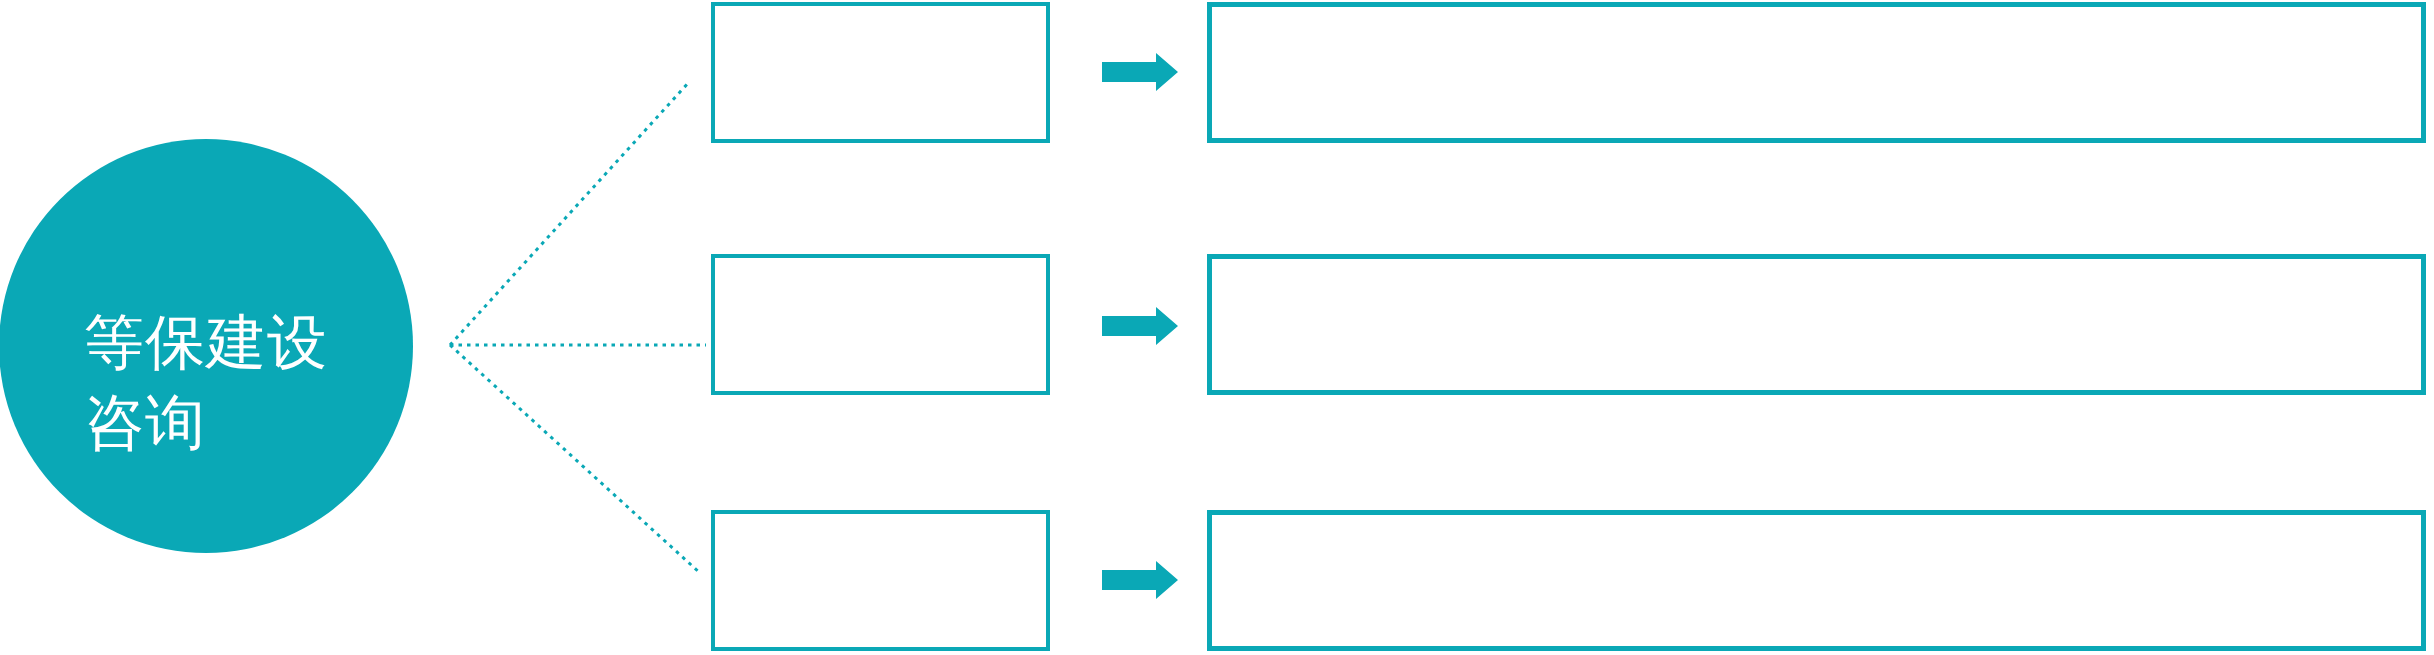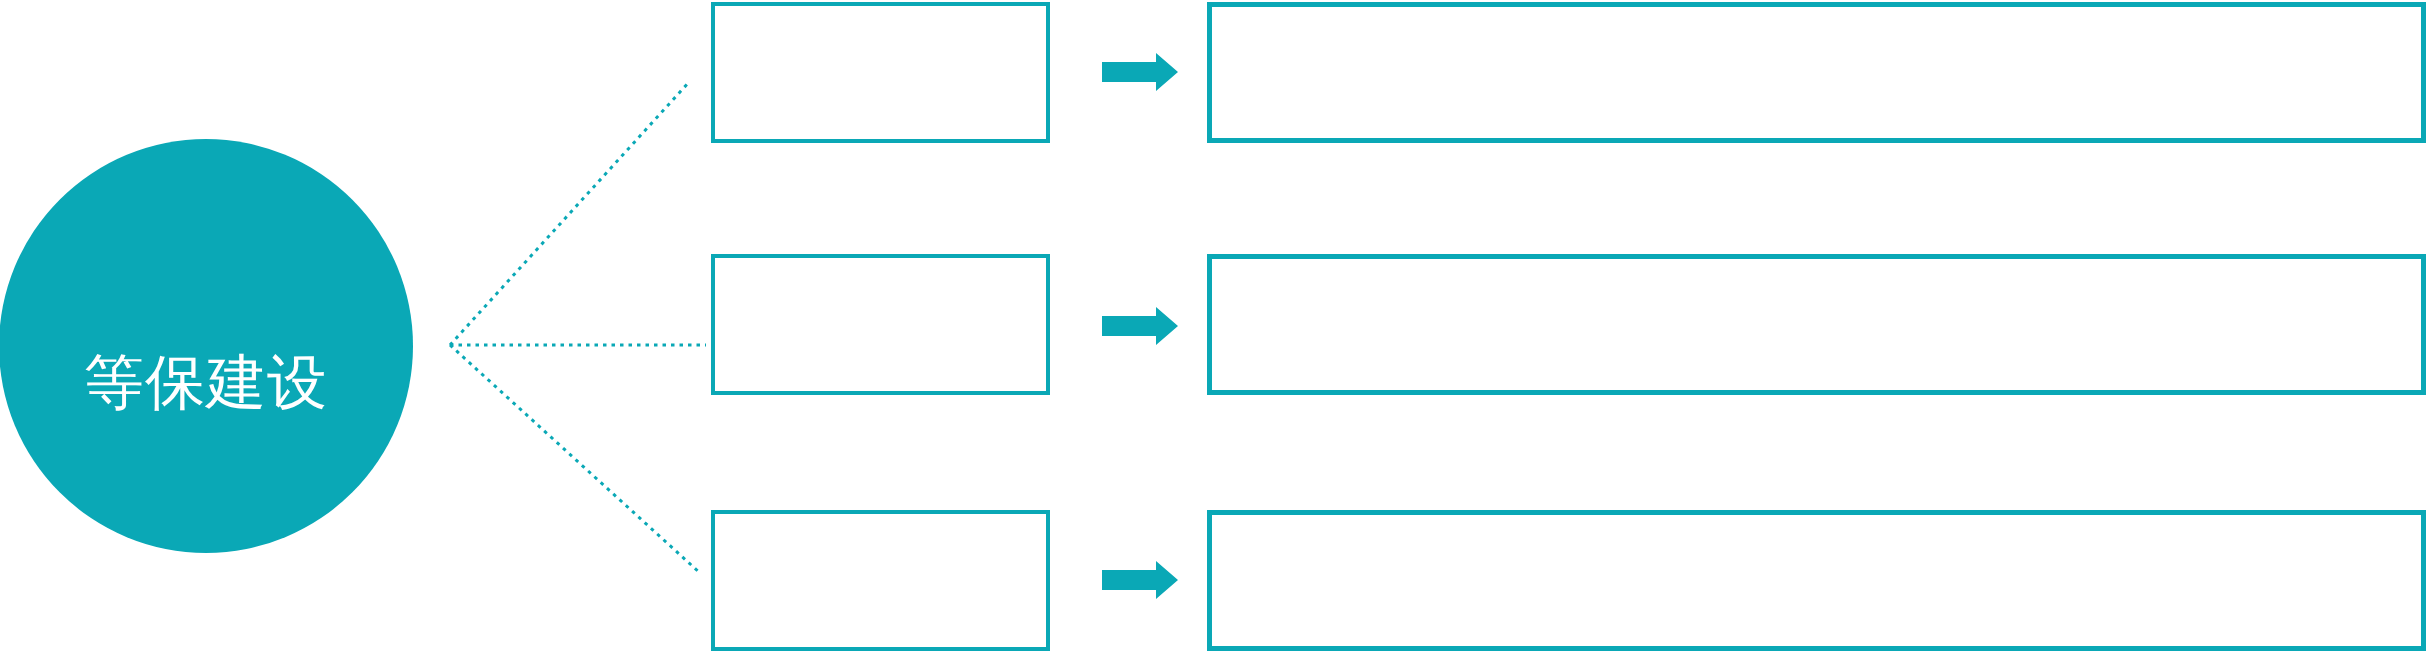--- a/index.html
+++ b/index.html
@@ -72,20 +72,21 @@
     <line class="dotted" x1="450" y1="345" x2="700" y2="573"></line>
 
     <polygon class="block-arrow" points="1102,62 1156,62 1156,53 1178,72 1156,91 1156,82 1102,82"></polygon>
     <polygon class="block-arrow" points="1102,316 1156,316 1156,307 1178,326 1156,345 1156,336 1102,336"></polygon>
     <polygon class="block-arrow" points="1102,570 1156,570 1156,561 1178,580 1156,599 1156,590 1102,590"></polygon>
   </svg>
 
   <div class="topic-circle">
     <div class="topic-label">
       <div>等保建设</div>
+      <div>咨询</div>
     </div>
   </div>
 
   <div class="step-box row-1"></div>
   <div class="step-box row-2"></div>
   <div class="step-box row-3"></div>
 
   <div class="detail-box row-1"></div>
   <div class="detail-box row-2"></div>
   <div class="detail-box row-3"></div>

